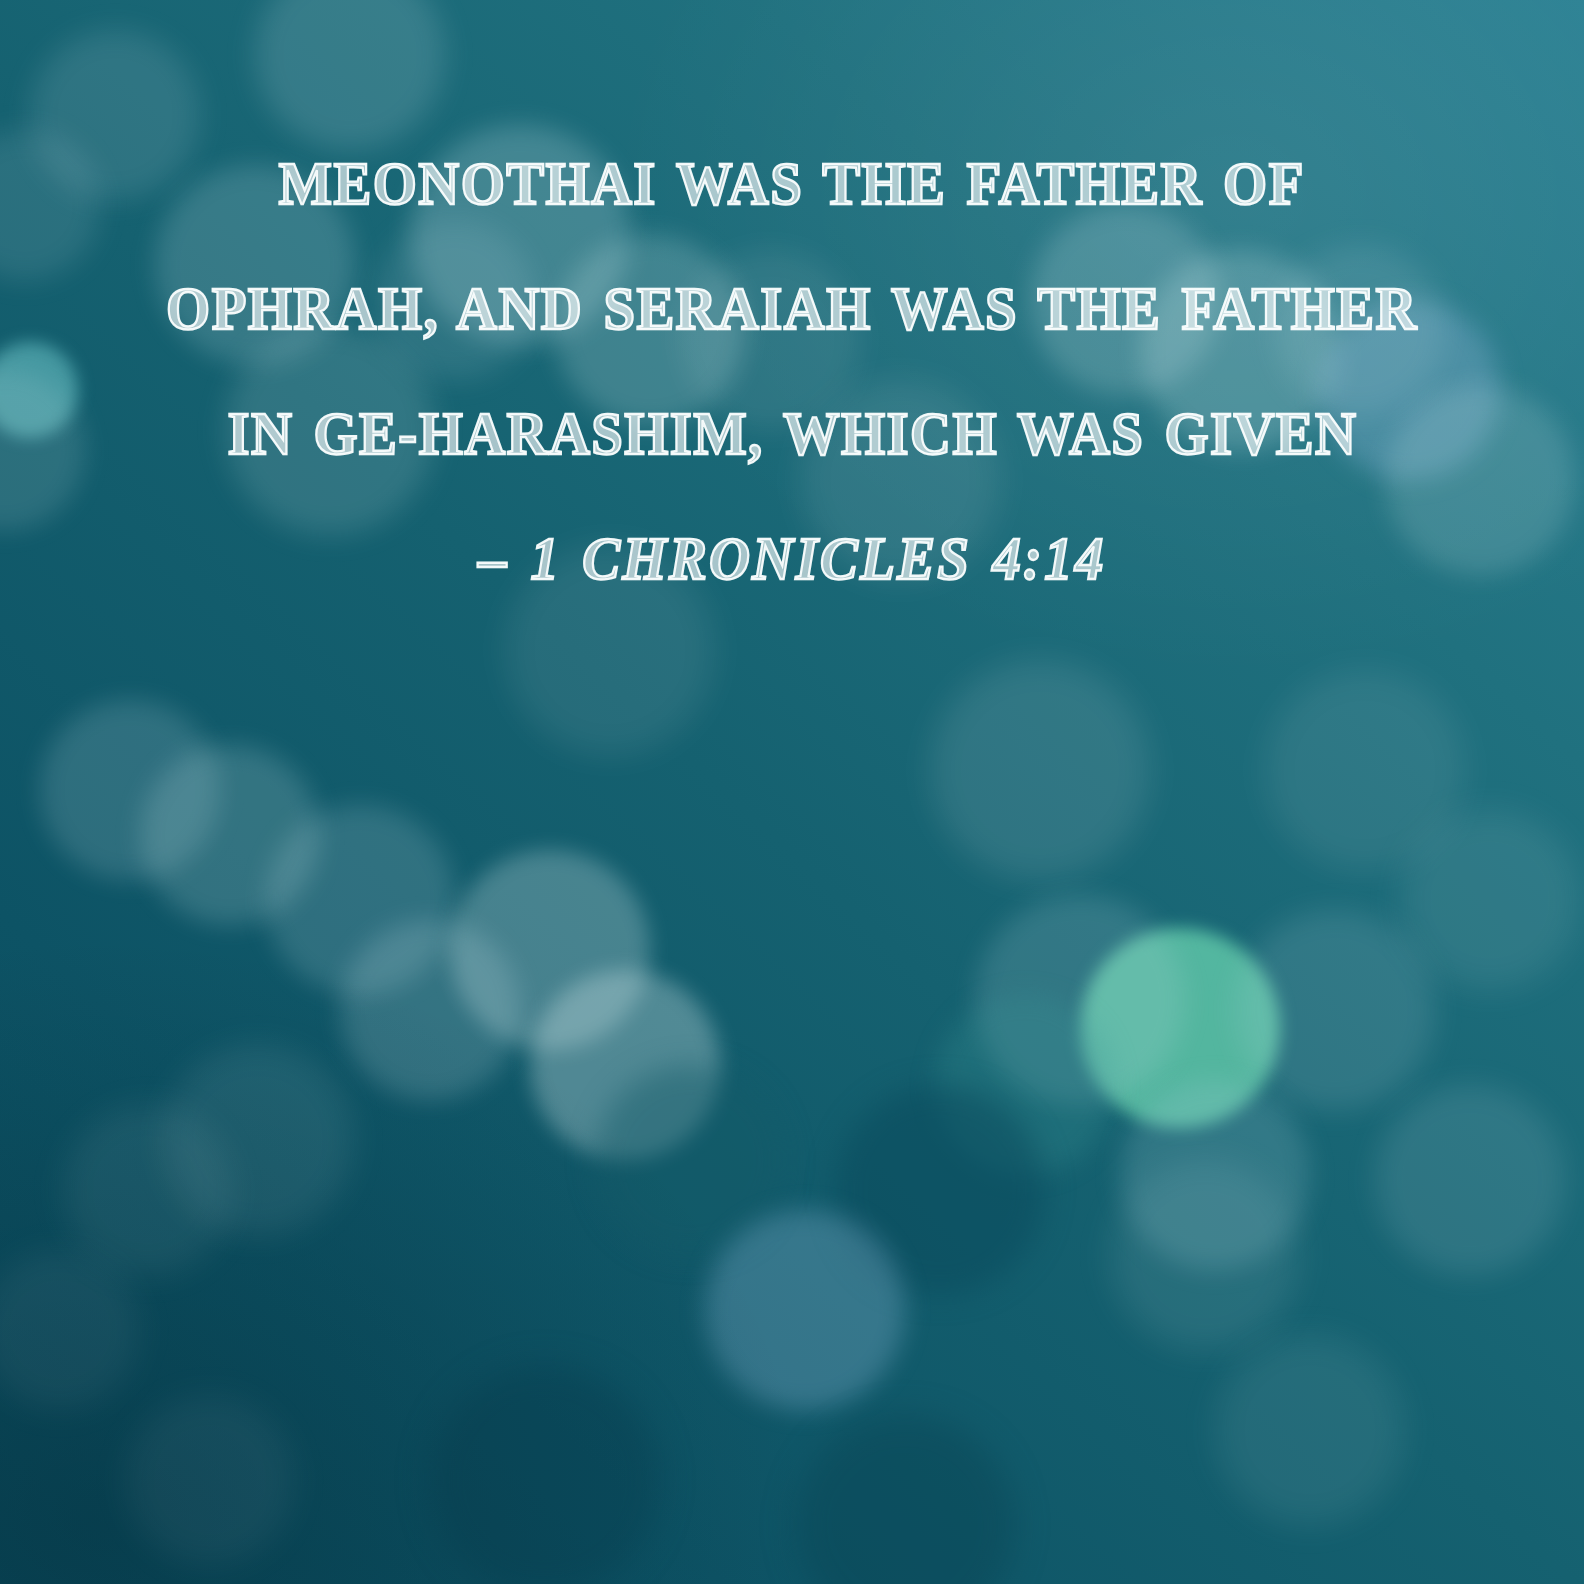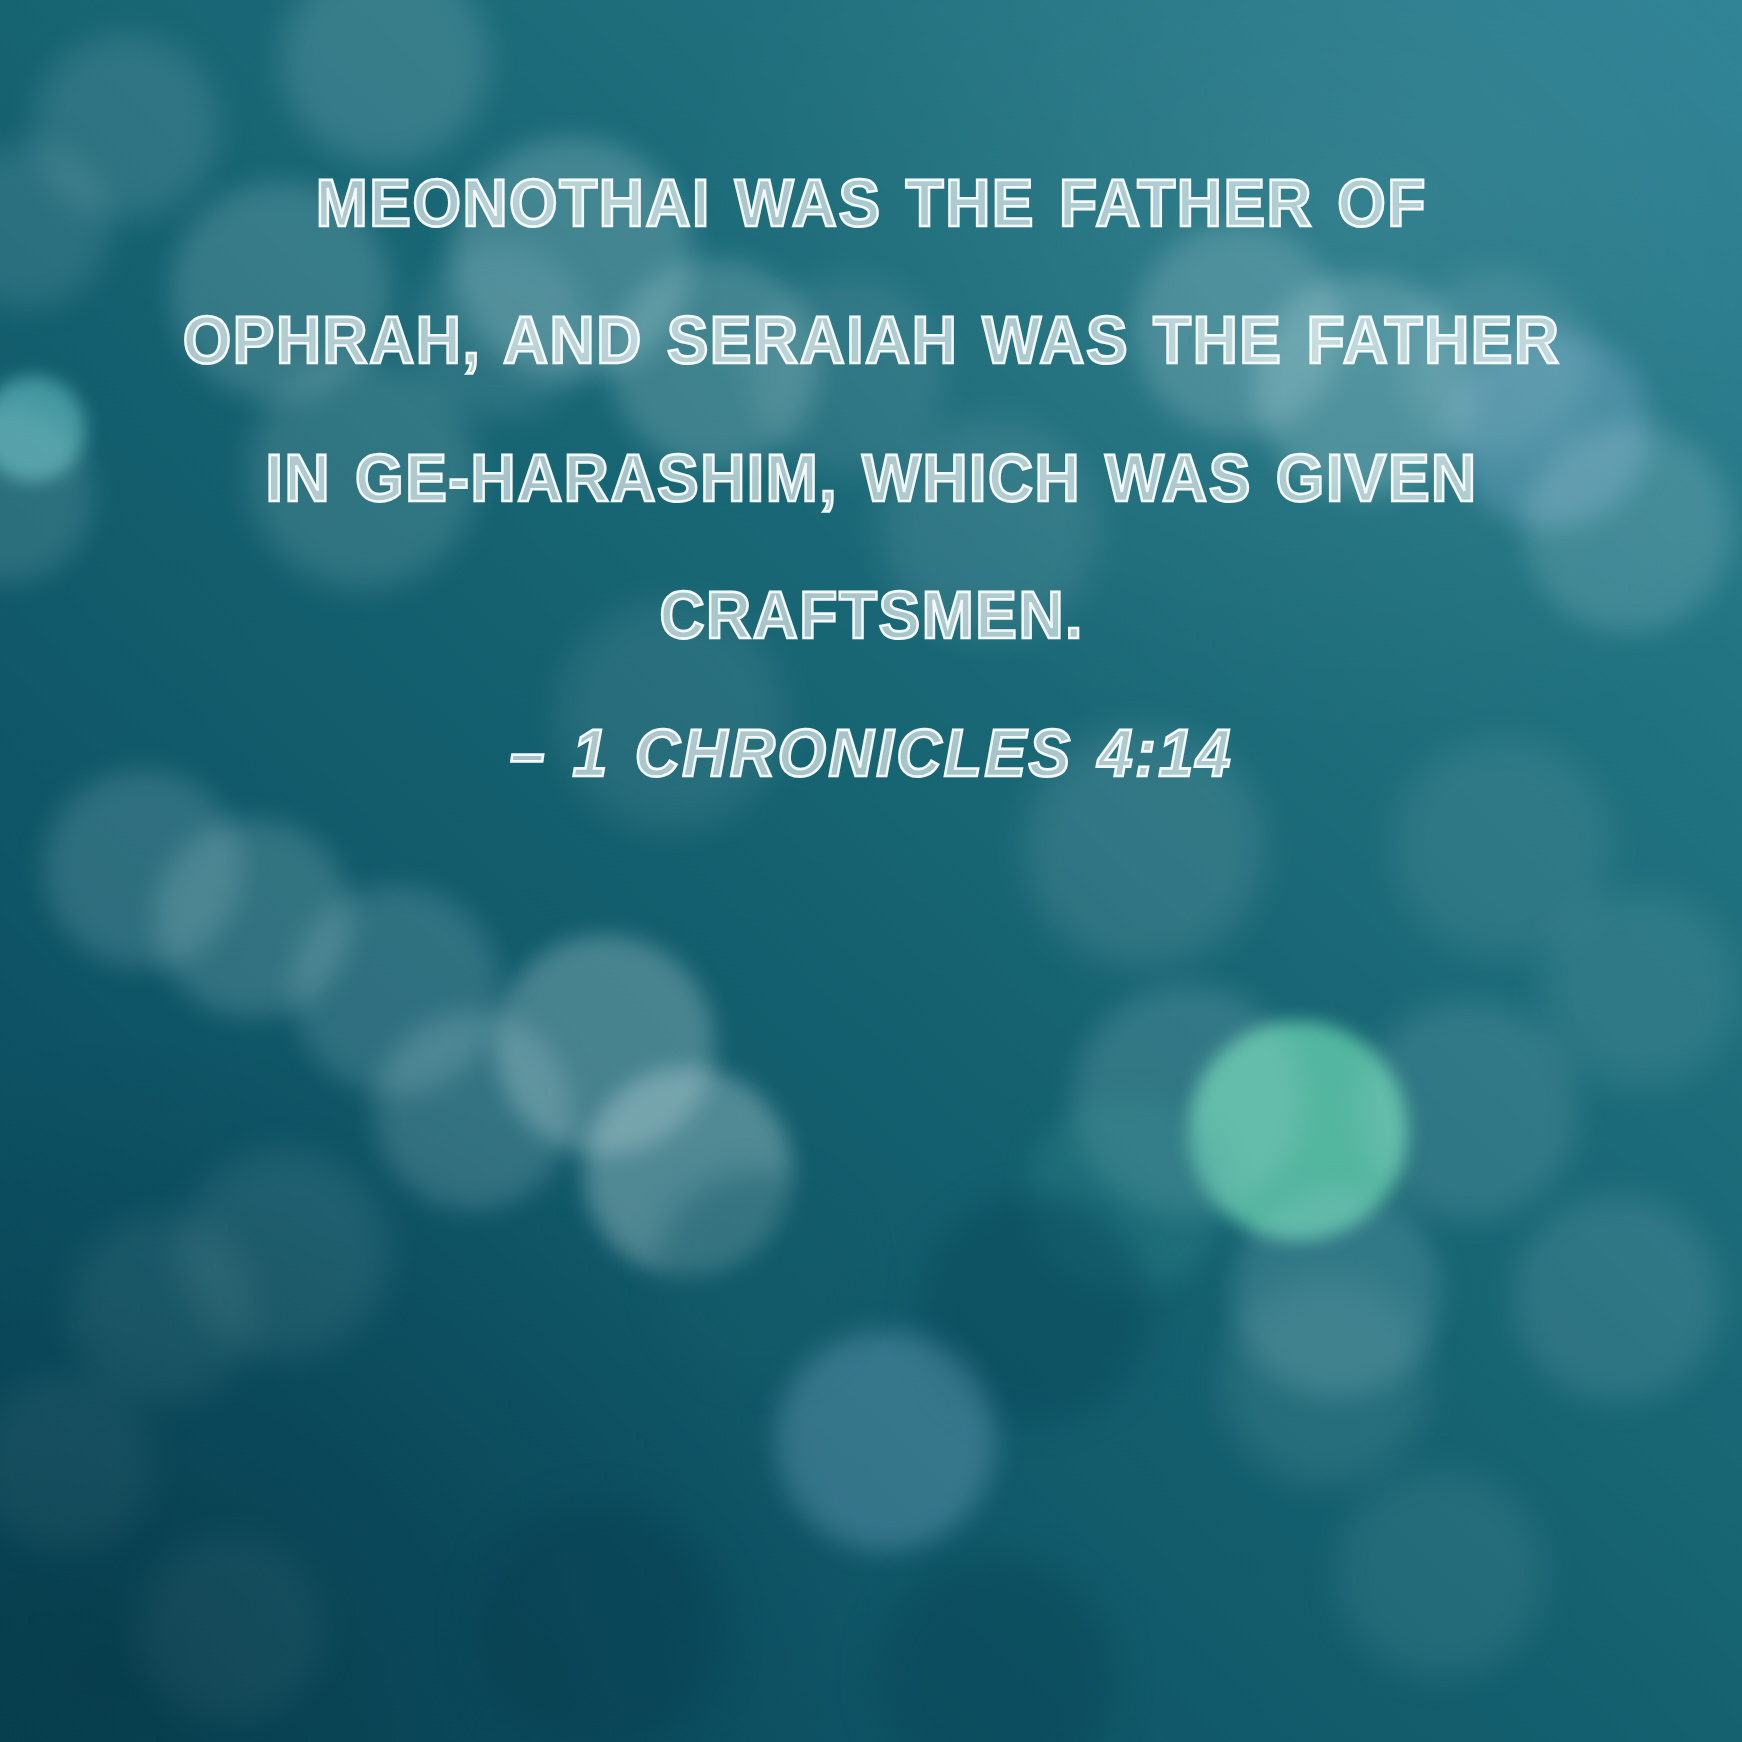--- a/index.html
+++ b/index.html
@@ -52,20 +52,21 @@
     left: 0;
     width: 100%;
     z-index: 3;
   }
 
   .verse-line {
     height: 125px;
     display: flex;
     align-items: center;
     justify-content: center;
+    font-family: Liberation Serif, serif;
   }
 
   .verse-line span {
     display: inline-block;
     white-space: nowrap;
     font-weight: 700;
     font-size: 61px;
     letter-spacing: 1.5px;
     word-spacing: 5px;
     transform: scaleX(0.93);
@@ -135,20 +136,17 @@
   <main class="verse-block">
     <div class="verse-line">
       <span>MEONOTHAI WAS THE FATHER OF</span>
     </div>
     <div class="verse-line">
       <span>OPHRAH, AND SERAIAH WAS THE FATHER</span>
     </div>
     <div class="verse-line">
       <span>IN GE-HARASHIM, WHICH WAS GIVEN</span>
     </div>
-    <div class="verse-line">
-      <span>CRAFTSMEN.</span>
-    </div>
     <div class="verse-line reference">
       <span>– 1 CHRONICLES 4:14</span>
     </div>
   </main>
 </div>
 
 </body></html>

